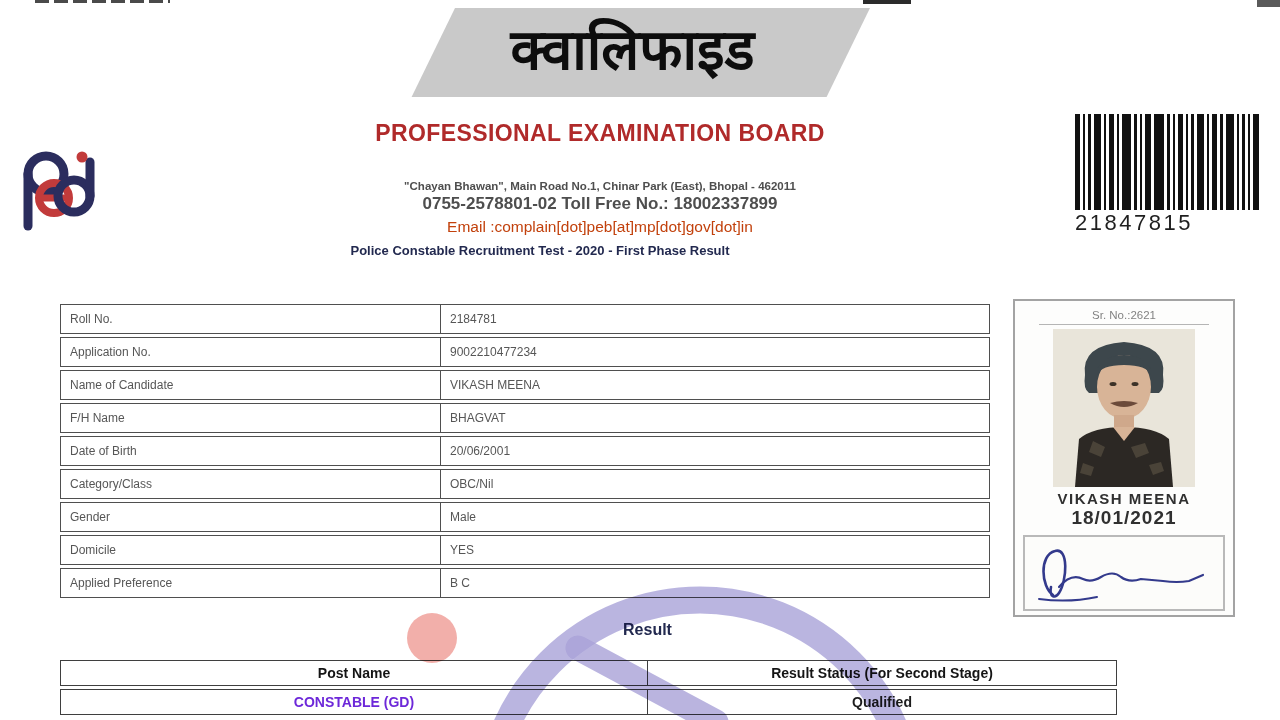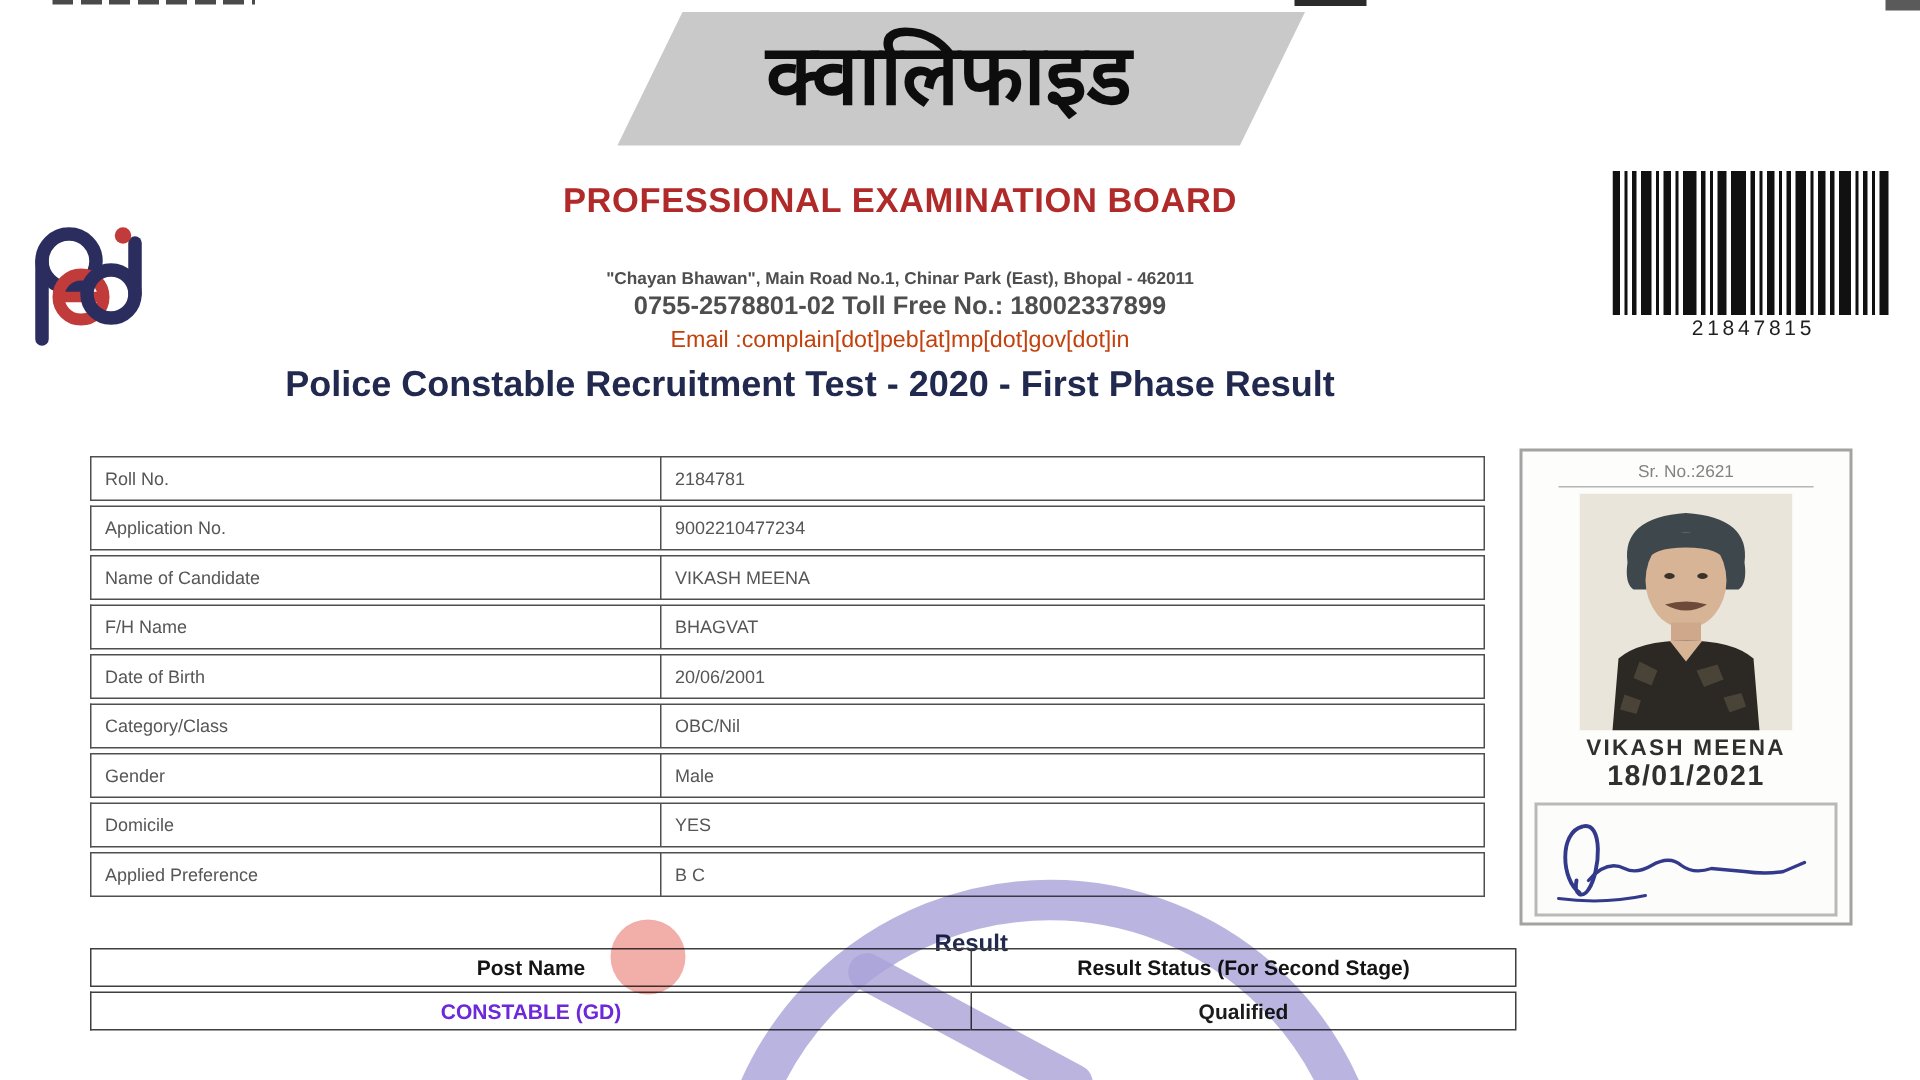--- a/index.html
+++ b/index.html
@@ -26,25 +26,25 @@
   
   .logo { left:8px; top:130px; }
   .org-block { left:330px; top:120px; width:540px; text-align:center; }
   .org-name { color:#b02a2a; font-size:23px; font-weight:bold; letter-spacing:.4px; }
   .addr1 { margin-top:33px; color:#4e4e4e; font-size:11.5px; font-weight:bold; }
   .addr2 { margin-top:2px;  color:#4e4e4e; font-size:17px; font-weight:bold; }
   .email { margin-top:4px;  color:#c2410c; font-size:15.5px; }
 
   
   .barcode { left:1075px; top:114px; }
-  .barcode-num { left:1075px; top:210px; width:188px; text-align:center;
-                 font-size:14px; color:#1f1f1f; letter-spacing:2.5px; }
+  .barcode-num { left:1075px; top:210px; width:188px; text-align:left;
+                 font-size:22px; color:#1f1f1f; letter-spacing:2.5px; }
 
   .doc-title { left:180px; top:243px; width:720px; text-align:center;
-               color:#22294f; font-size:24px; font-weight:bold; }
+               color:#22294f; font-size:13px; font-weight:bold; }
 
   
   .ctable { left:60px; top:304px; width:930px; }
   .crow { display:flex; margin-bottom:3px; }
   .cl { width:380px; border:1.5px solid #4f4f4f; border-right:none;
         padding:7px 0 7px 9px; font-size:12px; color:#565656; background:transparent; }
   .cv { flex:1; border:1.5px solid #4f4f4f;
         padding:7px 0 7px 9px; font-size:12px; color:#565656; background:transparent; }
 
   
@@ -55,21 +55,21 @@
   .photo { display:block; margin:4px auto 0; }
   .pname { margin-top:3px; text-align:center; color:#303030; font-size:15px;
            font-weight:bold; letter-spacing:1.5px; }
   .pdate { text-align:center; color:#303030; font-size:19px; font-weight:bold; letter-spacing:1px; }
   .sigbox { position:absolute; left:8px; top:234px; width:202px; height:76px;
             border:2px solid #b9b9b9; background:#fcfcfa; }
 
   
   .result-head { left:60px; top:621px; width:1175px; text-align:center;
                  color:#22294f; font-size:16px; font-weight:bold; }
-  .rtable { left:60px; top:632px; width:951px; }
+  .rtable { left:60px; top:660px; width:1057px; }
   .rrow { display:flex; margin-bottom:3px; }
   .rc1 { width:587px; border:1.5px solid #3f3f3f; border-right:none; text-align:center;
          padding:4px 0; font-size:14px; font-weight:bold; }
   .rc2 { flex:1; border:1.5px solid #3f3f3f; text-align:center;
          padding:4px 0; font-size:14px; font-weight:bold; }
   .rhdr { color:#141414; }
   .rpost { color:#6d28d9; }
   .rstatus { color:#1c1c1c; }
 
   .watermark { left:0; top:0; width:1280px; height:720px; pointer-events:none;

